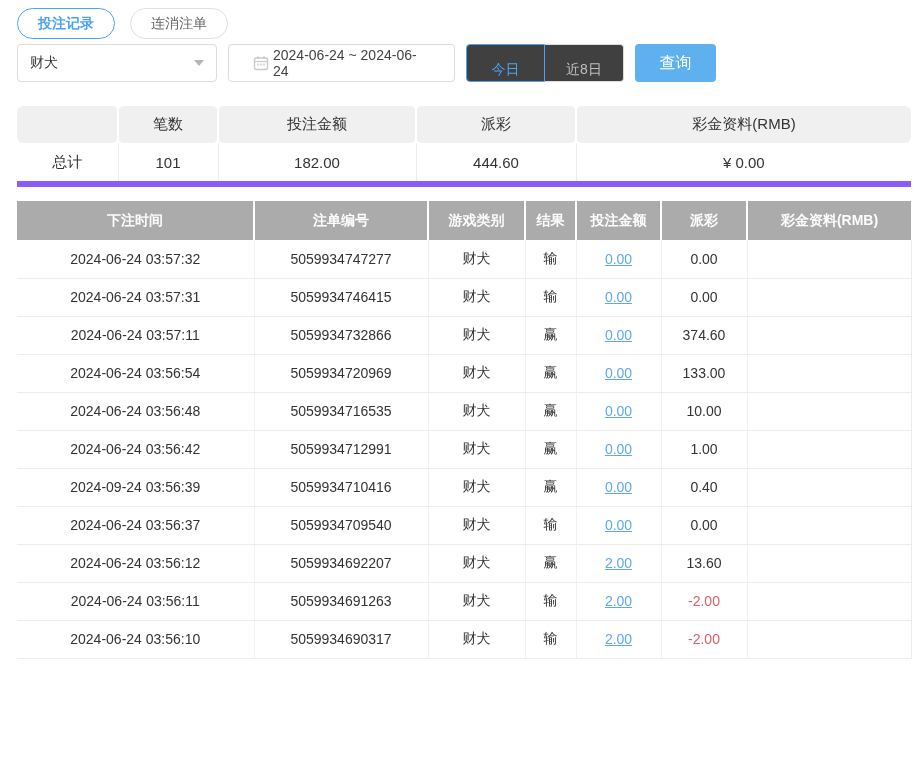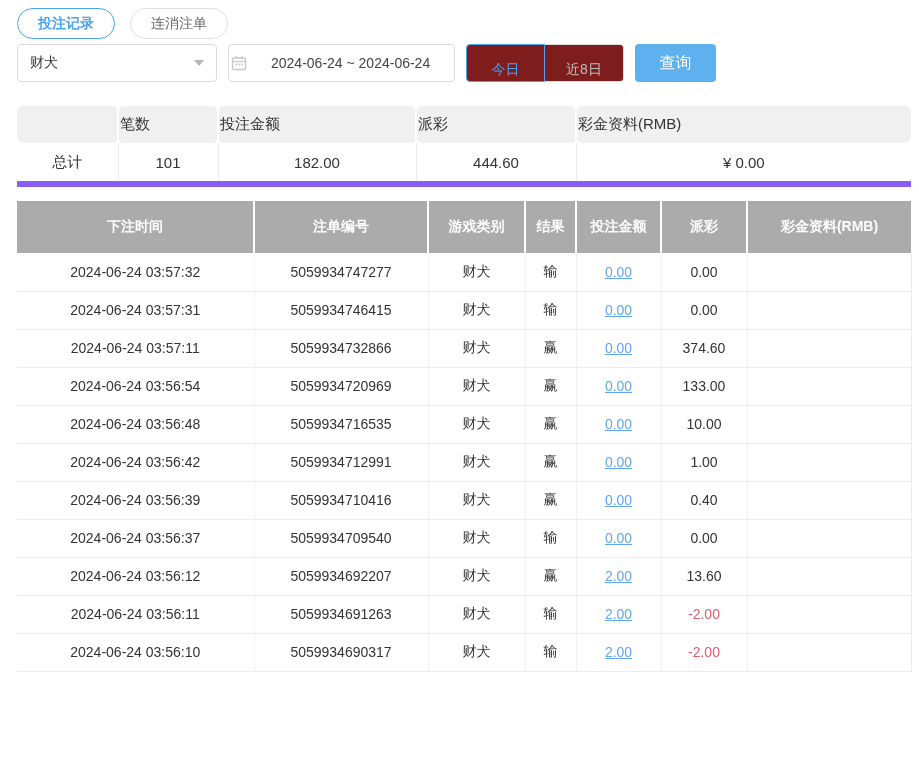--- a/index.html
+++ b/index.html
@@ -30,55 +30,55 @@
   
   .toolbar{display:flex;gap:11px;align-items:center;margin-bottom:24px;}
   .select{
     width:200px;height:38px;border:1px solid #dcdcdc;border-radius:4px;
     display:flex;align-items:center;justify-content:space-between;
     padding:0 12px;font-size:14px;color:#333;cursor:pointer;background:#fff;
   }
   .caret{width:0;height:0;border-left:5px solid transparent;border-right:5px solid transparent;border-top:6px solid #b6b6b6;}
   .date-input{
     width:227px;height:38px;border:1px solid #dcdcdc;border-radius:4px;
-    display:flex;align-items:center;gap:24px;padding:0 2px;font-size:14px;
+    display:flex;align-items:center;gap:4px;padding:0 24px;font-size:14px;
     color:#444;background:#fff;cursor:pointer;
   }
   .cal-icon{flex:0 0 auto;display:block;}
   .btn-group{display:flex;}
   .qbtn{
-    width:79px;height:38px;background:#7f1d1d;border:1px solid #dcdcdc;border-left:none;
+    width:79px;height:38px;background:#404040;border:1px solid #dcdcdc;border-left:none;
     color:#bfbfbf;font-size:14px;cursor:pointer;font-family:inherit;padding:16px;
   }
   .qbtn:first-child{border-left:1px solid #dcdcdc;border-radius:4px 0 0 4px;}
   .qbtn:last-child{border-radius:0 4px 4px 0;}
   .qbtn.active{border:1px solid var(--accent);color:var(--accent);}
   .search-btn{
     width:81px;height:38px;background:var(--btn);border:none;border-radius:4px;
     color:#fff;font-size:16px;cursor:pointer;font-family:inherit;
   }
 
   
   table{border-collapse:collapse;table-layout:fixed;}
   .summary{width:894px;margin-bottom:14px;font-size:15px;}
   .summary thead th{
-    background:var(--sumhead);height:37px;font-weight:400;text-align:left;
+    background:var(--sumhead);height:37px;font-weight:400;text-align:center;
     border-left:2px solid #fff;color:#333;border-radius:6px;
   }
   .summary thead th:first-child{border-left:none;}
   .summary tbody td{
     height:41px;text-align:center;background:#fff;
     border-bottom:6px solid #8b5cf6;border-right:1px solid #ededed;
   }
   .summary tbody td:last-child{border-right:none;}
 
   
   .records{width:894px;font-size:14px;}
   .records thead th{
-    background:var(--thead);color:#fdfdfd;height:52px;font-weight:700;
+    background:var(--thead);color:#fdfdfd;height:39px;font-weight:700;
     text-align:center;border-left:2px solid #fff;font-size:14px;
   }
   .records thead th:first-child{border-left:none;}
   .records tbody td{
     height:38px;text-align:center;background:#fff;
     border-bottom:1px solid #ececec;border-right:1px solid #f1f1f1;
   }
   .records tbody td:last-child{border-right:1px solid #ececec;}
   .bet-link{color:var(--link);text-decoration:underline;cursor:pointer;}
   td.neg{color:var(--red);}
@@ -215,21 +215,21 @@
         <tr>
           <td>2024-06-24 03:56:42</td>
           <td>5059934712991</td>
           <td>财犬</td>
           <td>赢</td>
           <td><a class="bet-link">0.00</a></td>
           <td>1.00</td>
           <td></td>
         </tr>
         <tr>
-          <td>2024-06-24 03:56:39</td>
+          <td>2024-09-24 03:56:39</td>
           <td>5059934710416</td>
           <td>财犬</td>
           <td>赢</td>
           <td><a class="bet-link">0.00</a></td>
           <td>0.40</td>
           <td></td>
         </tr>
         <tr>
           <td>2024-06-24 03:56:37</td>
           <td>5059934709540</td>

